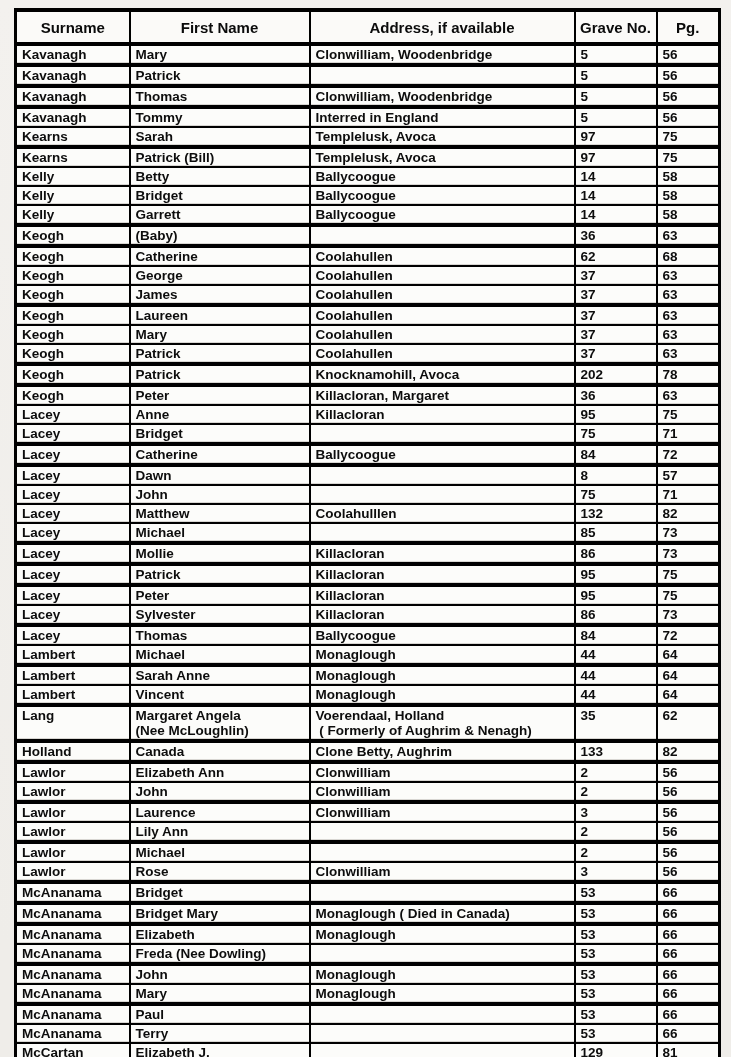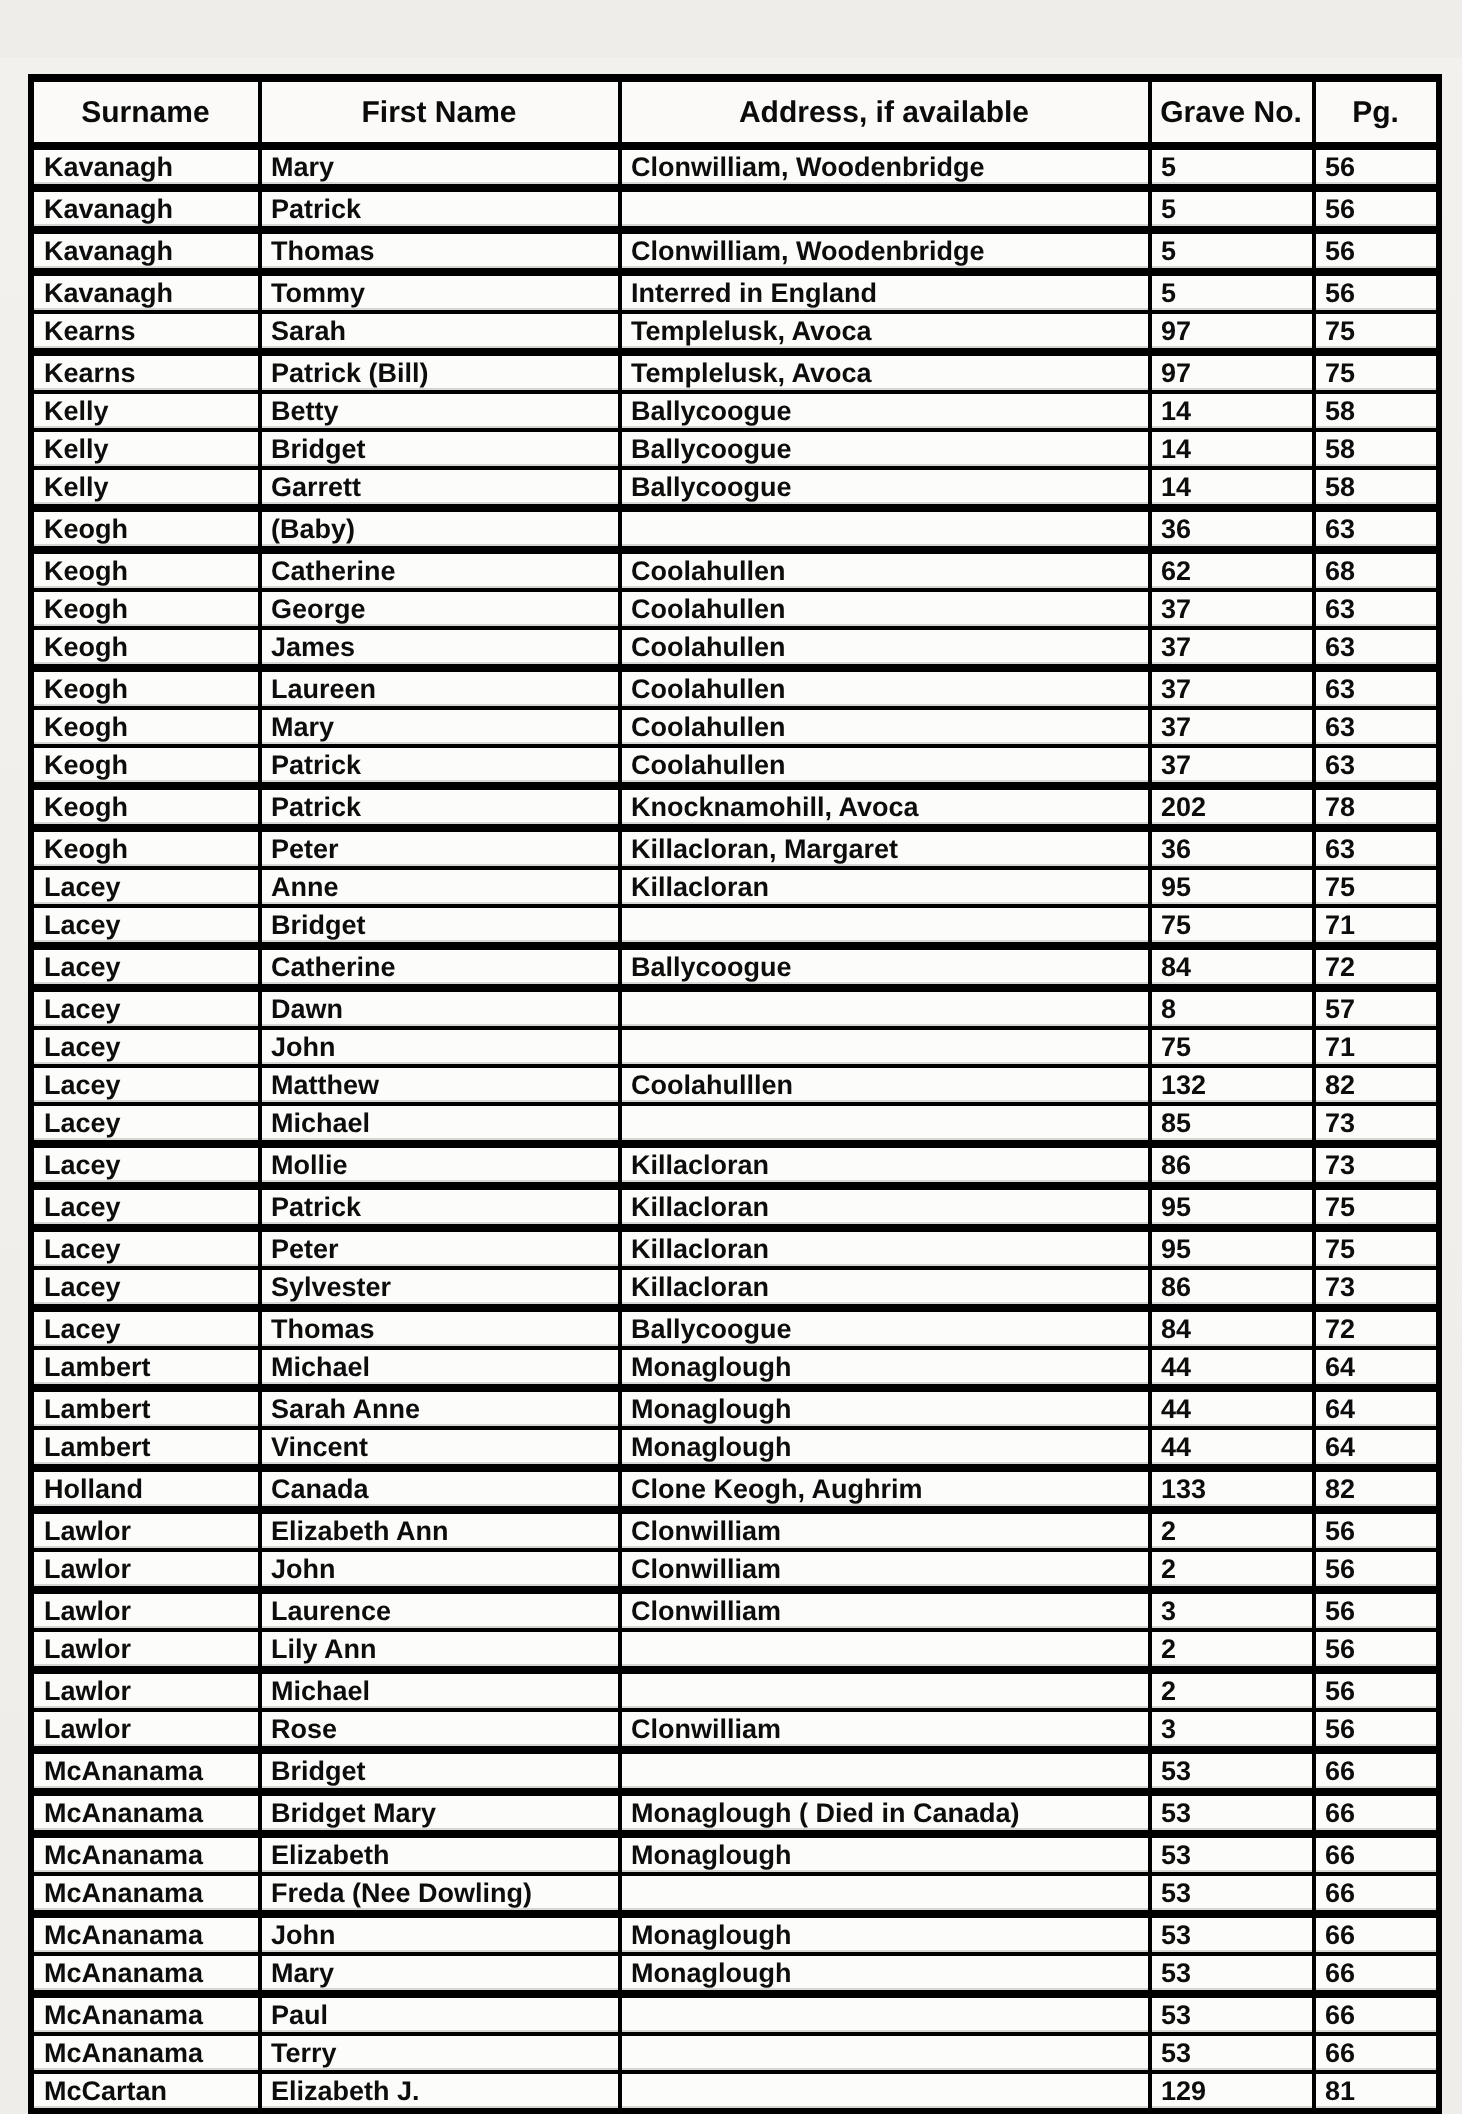--- a/index.html
+++ b/index.html
@@ -11,21 +11,20 @@
     height: 1057px;
     background: #efede9;
     font-family: "Liberation Sans", sans-serif;
     overflow: hidden;
   }
   .page {
     position: relative;
     width: 731px;
     height: 945px;
     background: linear-gradient(180deg, #f3f1ee 0%, #efede9 100%);
-    margin-top: 29px;
   }
   table.records {
     position: absolute;
     left: 14px;
     top: 8px;
     width: 704px;
     border-collapse: collapse;
     table-layout: fixed;
     background: #fcfcfa;
   }
@@ -315,23 +314,32 @@
       <td>64</td>
     </tr>
         <tr class="hb">
       <td>Lambert</td>
       <td>Vincent</td>
       <td>Monaglough</td>
       <td>44</td>
       <td>64</td>
     </tr>
         <tr class="hb">
+      <td>Lang</td>
+      <td>Margaret Angela
+(Nee McLoughlin)</td>
+      <td>Voerendaal, Holland
+ ( Formerly of Aughrim &amp; Nenagh)</td>
+      <td>35</td>
+      <td>62</td>
+    </tr>
+        <tr class="hb">
       <td>Holland</td>
       <td>Canada</td>
-      <td>Clone Keogh, Aughrim</td>
+      <td>Clone Betty, Aughrim</td>
       <td>133</td>
       <td>82</td>
     </tr>
         <tr>
       <td>Lawlor</td>
       <td>Elizabeth Ann</td>
       <td>Clonwilliam</td>
       <td>2</td>
       <td>56</td>
     </tr>

